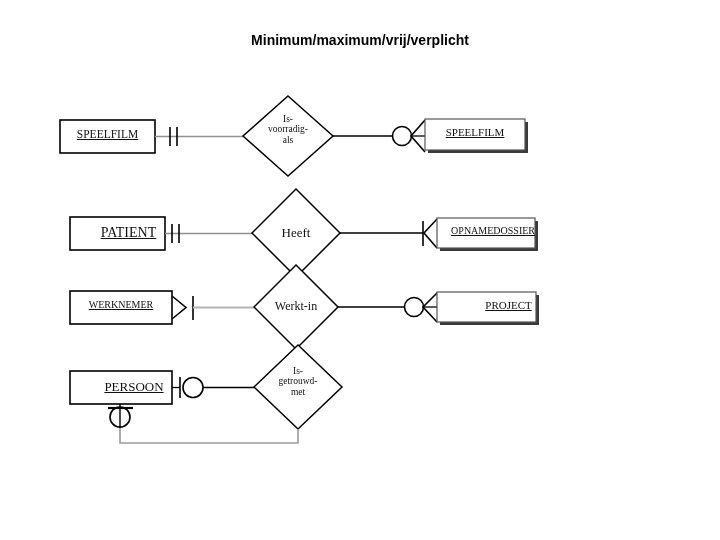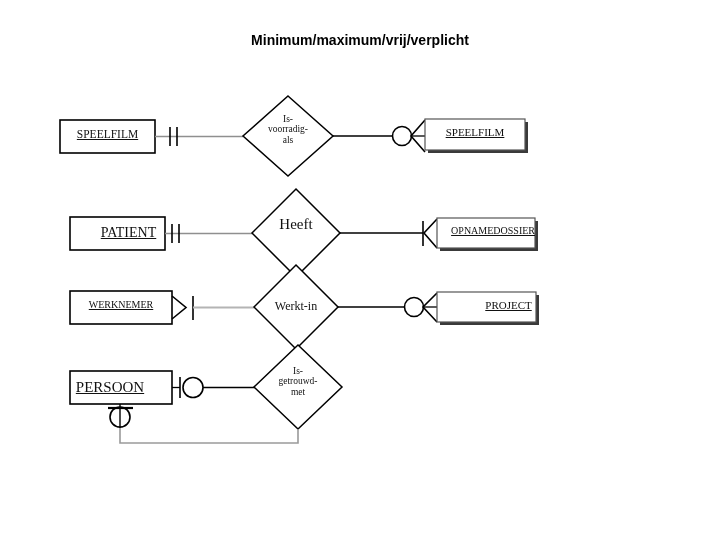--- a/index.html
+++ b/index.html
@@ -152,29 +152,29 @@
   <div class="entity-label" style="left:425px; top:126px; width:100px; font-size:11px;">SPEELFILM</div>
 
   <div class="entity-label" style="left:70px;  top:225px; width:117px;  font-size:14px;">PATIENT</div>
 
   <div class="entity-label" style="left:437px; top:225px; width:98px;  font-size:10px;text-align:right;">OPNAMEDOSSIER</div>
 
   <div class="entity-label" style="left:70px;  top:299px; width:102px; font-size:10px;">WERKNEMER</div>
 
   <div class="entity-label" style="left:459px; top:299px; width:99px;  font-size:11px;">PROJECT</div>
 
-  <div class="entity-label" style="left:70px;  top:379px; width:80px; font-size:15px;">PERSOON</div>
+  <div class="entity-label" style="left:70px;  top:379px; width:80px; font-size:13px;padding-left:24px;">PERSOON</div>
 
   <div class="rel-label" style="left:248px; top:114px; width:80px; font-size:9.5px;">
     <div>Is-</div>
     <div>voorradig-</div>
     <div>als</div>
   </div>
 
-  <div class="rel-label" style="left:256px; top:216px; width:80px; font-size:15px;">
+  <div class="rel-label" style="left:256px; top:226px; width:80px; font-size:13px;">
     <div>Heeft</div>
   </div>
 
   <div class="rel-label" style="left:256px; top:300px; width:80px; font-size:12px;">
     <div>Werkt-in</div>
   </div>
 
   <div class="rel-label" style="left:258px; top:366px; width:80px; font-size:9.5px;">
     <div>Is-</div>
     <div>getrouwd-</div>

